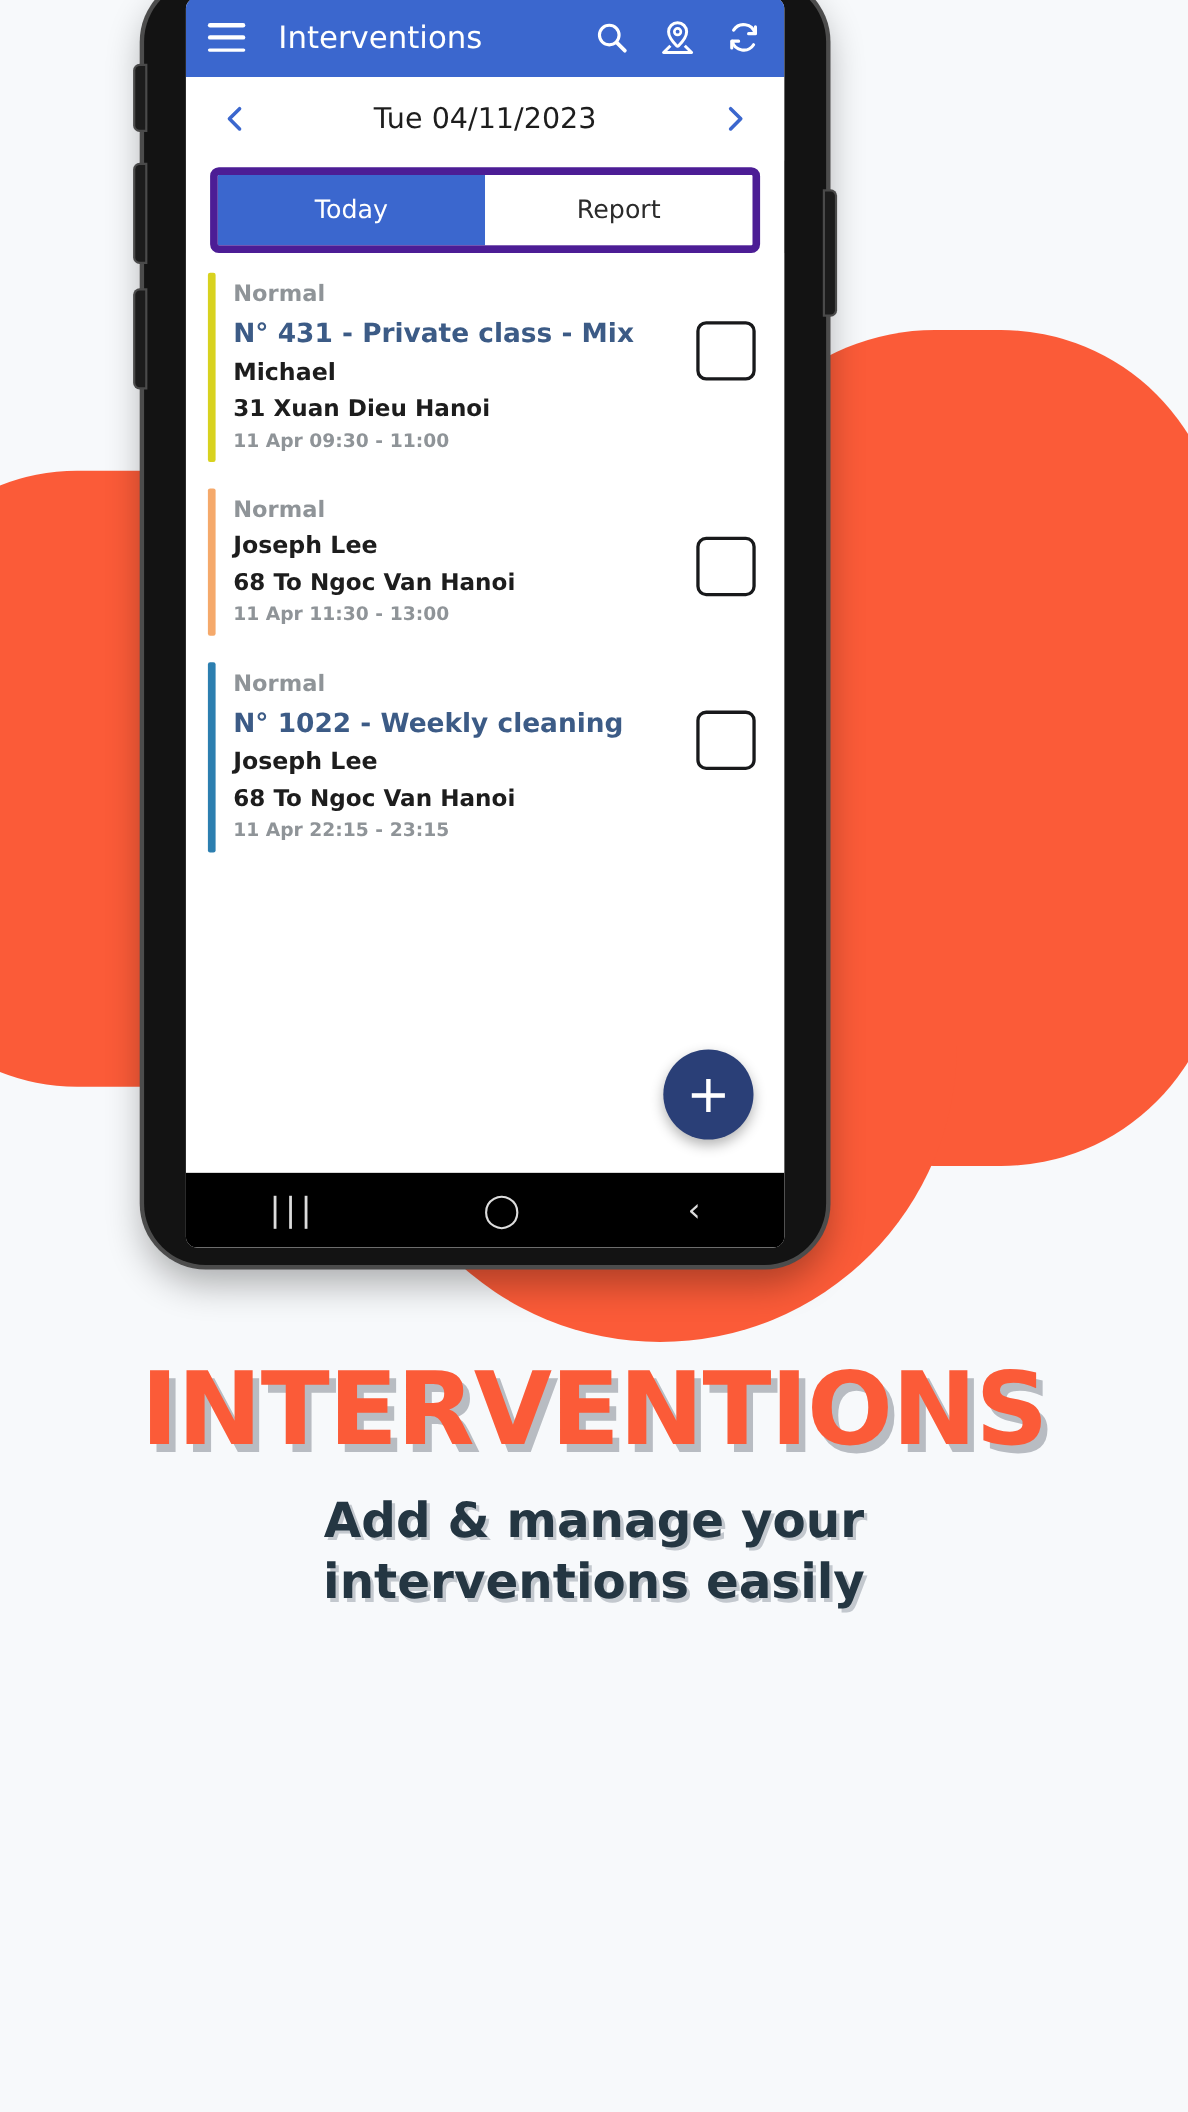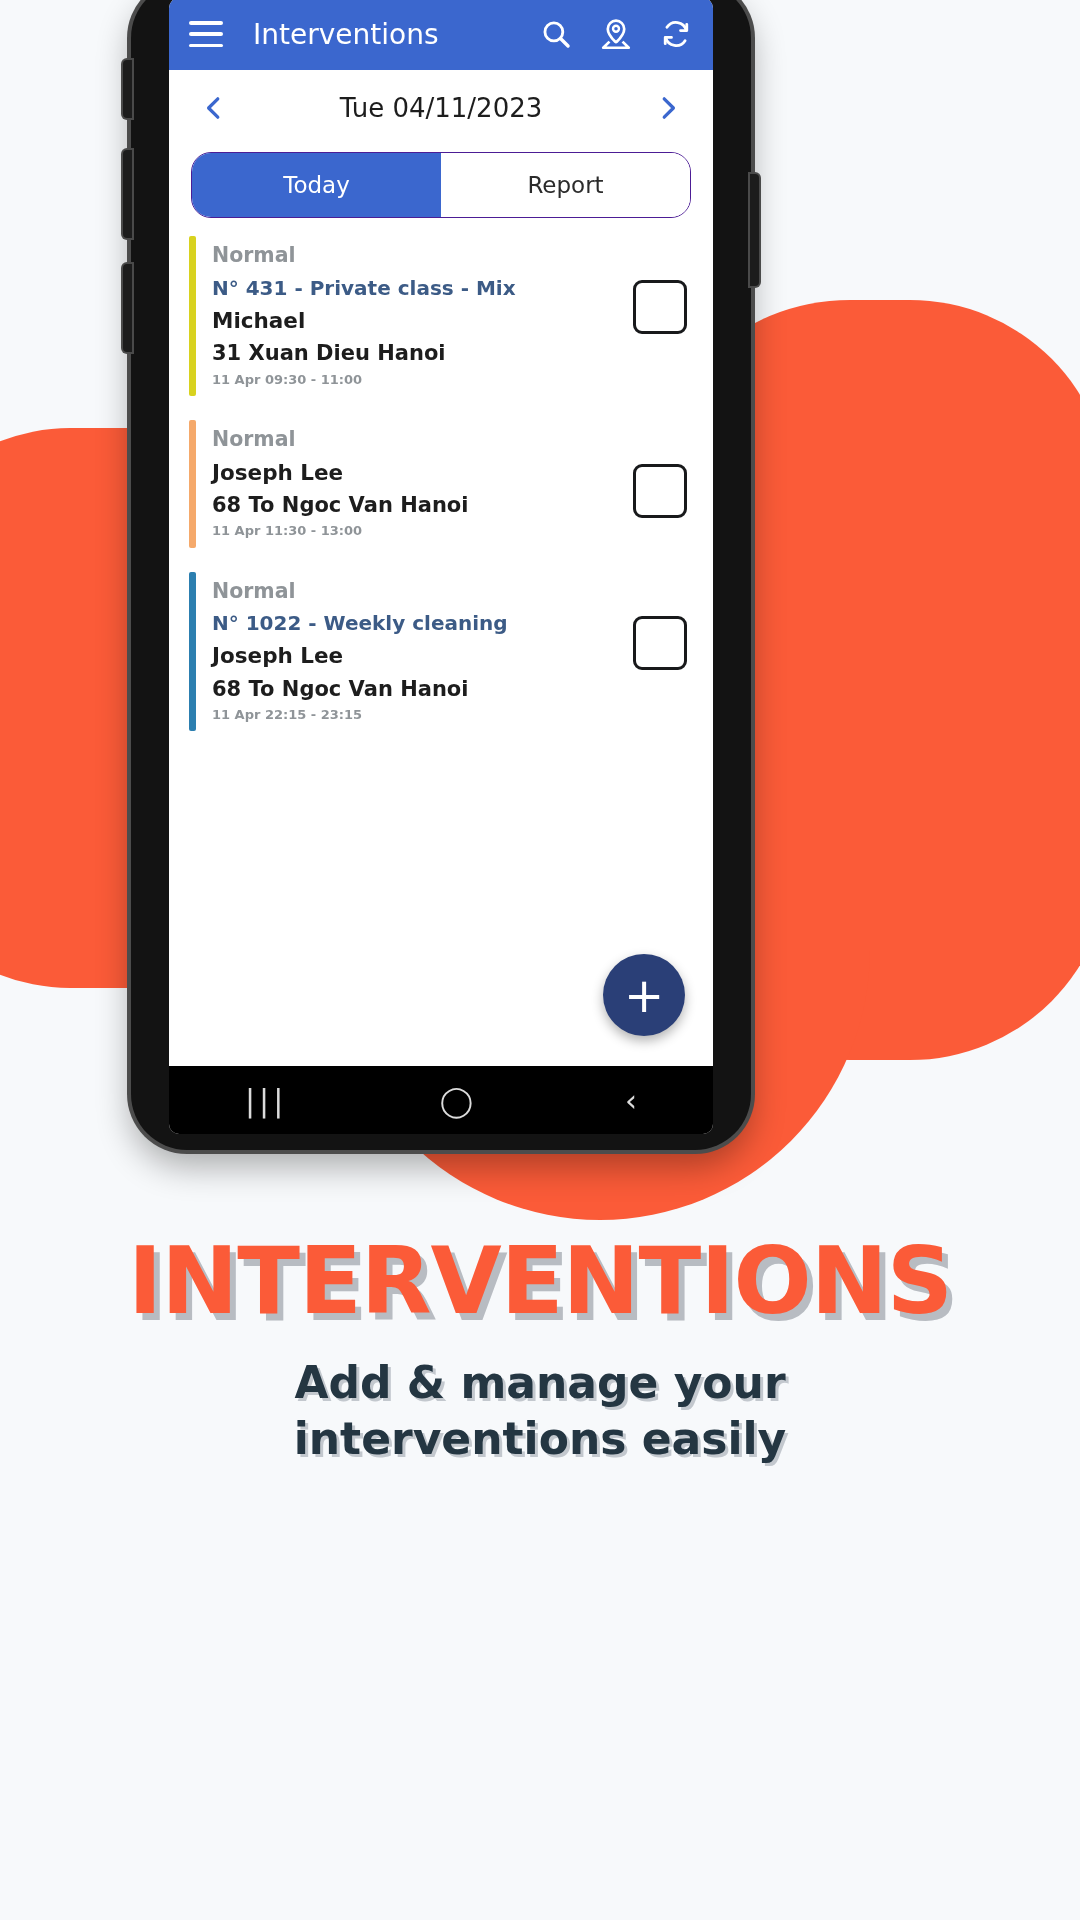--- a/index.html
+++ b/index.html
@@ -70,42 +70,42 @@
     padding:0 32px;background:#fff;
   }
   .chev{width:26px;height:26px;cursor:pointer;flex:0 0 auto;}
   .date-label{
     flex:1 1 auto;text-align:center;font-size:26px;color:#1d1d1d;
   }
 
   
   .tabs{
     flex:0 0 auto;margin:6px 22px 0 22px;height:64px;
-    display:flex;border:1px solid #4c1d95;border-radius:20px;overflow:hidden;
+    display:flex;border:7px solid #4c1d95;border-radius:8px;overflow:hidden;
     background:#fff;
   }
   .tab{
     flex:1 1 50%;display:flex;align-items:center;justify-content:center;
     font-size:23px;color:#2b2b2b;cursor:pointer;background:#fff;
   }
   .tab.active{background:#3b67ce;color:#fff;}
 
   
   .list{flex:1 1 auto;position:relative;overflow:hidden;padding-top:18px;background:#fff;}
   .row{
     display:flex;align-items:flex-start;padding:0 26px 0 0;margin-bottom:24px;
     position:relative;cursor:pointer;font-weight:bold;
   }
   .accent{width:7px;align-self:stretch;margin-left:20px;border-radius:2px;flex:0 0 auto;}
   .row-body{flex:1 1 auto;padding:4px 0 6px 16px;}
   .l-status{font-size:20.5px;color:#8f9498;line-height:1.55;}
-  .l-title{font-size:20px;color:#3c5b86;line-height:1.6;}
+  .l-title{font-size:24px;color:#3c5b86;line-height:1.6;}
   .l-person{font-size:21.5px;color:#1d1d1d;line-height:1.55;}
   .l-addr{font-size:21px;color:#1d1d1d;line-height:1.55;}
-  .l-time{font-size:13px;color:#8f9498;line-height:1.55;}
+  .l-time{font-size:17px;color:#8f9498;line-height:1.55;}
   .check{
     flex:0 0 auto;width:48px;height:48px;border:3px solid #18191b;
     border-radius:9px;margin-top:44px;background:#fff;cursor:pointer;
   }
 
   
   .fab{
     position:absolute;right:28px;bottom:30px;width:82px;height:82px;
     border-radius:50%;background:#2a3f77;color:#fff;
     display:flex;align-items:center;justify-content:center;

